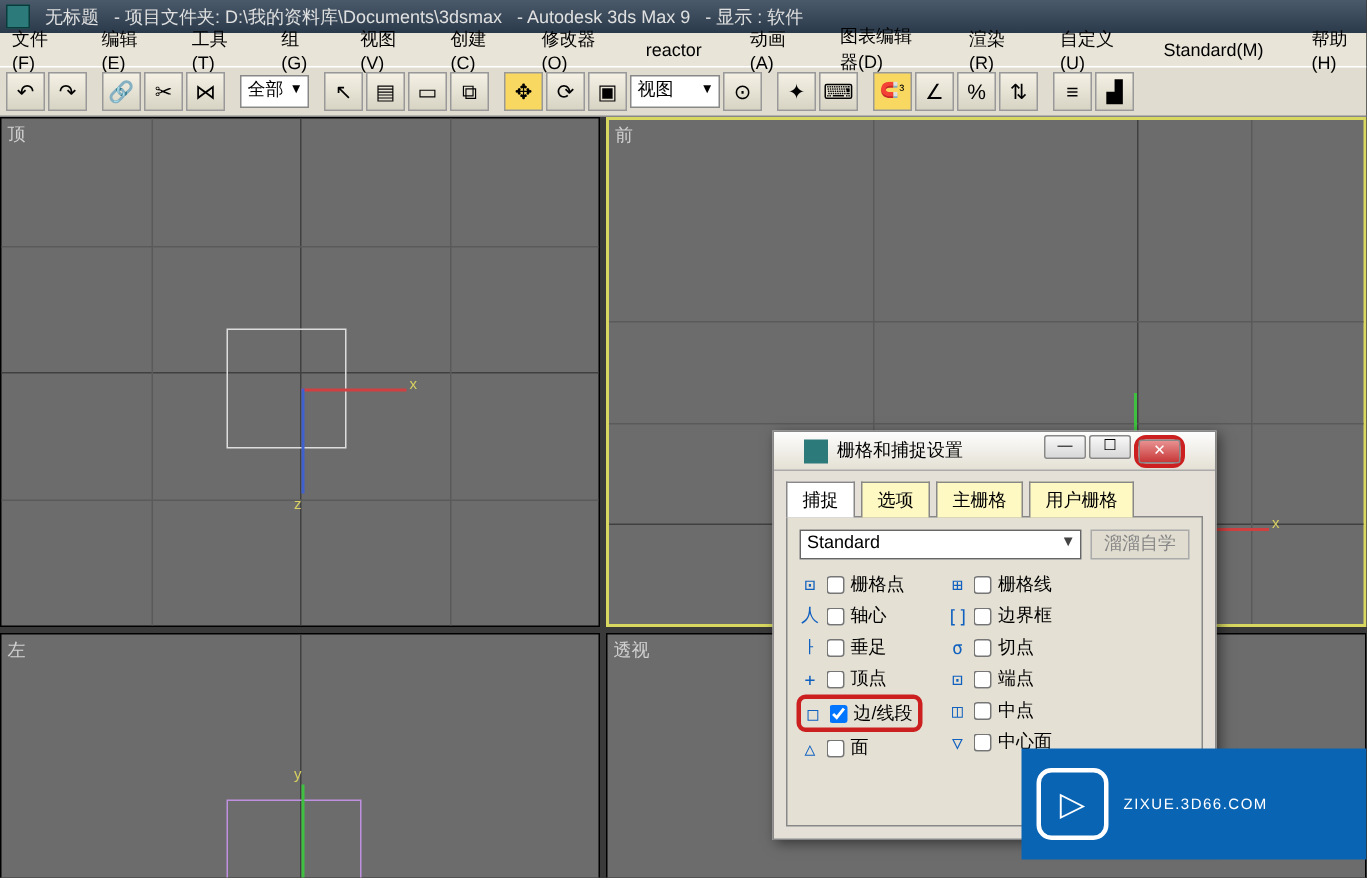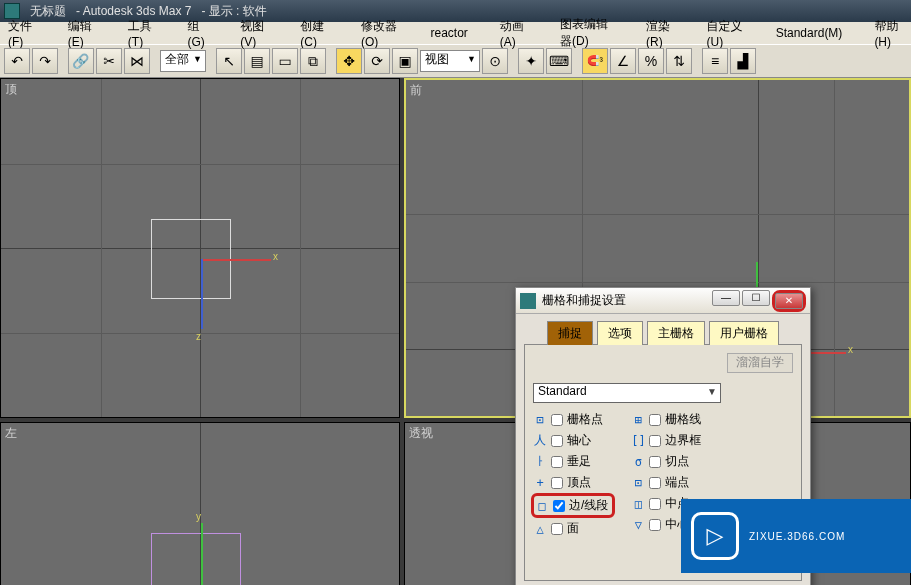--- a/index.html
+++ b/index.html
@@ -26,34 +26,34 @@
 .vp.bl { left: 0; top: 344px; width: 400px; height: 241px; }
 .vp.br { left: 404px; top: 344px; width: 507px; height: 241px; }
 .vp-label { position: absolute; top: 2px; left: 4px; color: #d0d0d0; font-size: 12px; }
 .vp .gl { position:absolute; background:#5a5a5a; }
 .vp .gl.h { left:0; right:0; height:1px; }
 .vp .gl.v { top:0; bottom:0; width:1px; }
 .vp .gl.dark { background:#404040; }
 
 
 .dialog { position: absolute; left: 515px; top: 287px; width: 296px; background: #e4e0d8; border: 1px solid #888; box-shadow: 2px 2px 8px rgba(0,0,0,.5); }
-.dlg-title { height: 26px; background: linear-gradient(#fdfdfd,#e4e0d4); display: flex; align-items: center; padding: 0 4px; gap: 6px; border-bottom: 1px solid #aaa; }
+.dlg-title { height: 26px; background: linear-gradient(#fdfdfd,#e4e0d4); display: flex; align-items: center; padding: 0 20px; gap: 6px; border-bottom: 1px solid #aaa; }
 .dlg-title .ico { width:16px; height:16px; background:#2d7a7a; }
 .dlg-btns { margin-left: auto; display:flex; gap:2px; }
 .dlg-btn { width: 28px; height: 16px; border: 1px solid #888; background: linear-gradient(#f8f8f8,#d8d8d8); font-size:10px; text-align:center; line-height:14px; border-radius:2px; }
 .dlg-btn.close { background: linear-gradient(#e89090,#c83838); color:#fff; }
 .red-ring { border: 3px solid #cc2020; border-radius: 8px; padding: 1px 2px; display:inline-block; }
 .red-ring.tight { padding:0; }
 
 .tabs { display:flex; gap:4px; padding: 6px 8px 0; }
 .tab { padding: 3px 10px; background:#fef9c3; border:1px solid #888; border-bottom:none; font-size:12px; position:relative; top:1px; }
-.tab.active { background:#a16207;margin-left:23px; }
+.tab.active { background:#ffffff; }
 .dlg-body { margin: 0 8px 8px; border:1px solid #888; background:#e4e0d4; padding:8px; }
 .row1 { display:flex; gap:6px; margin-bottom:8px; }
-.combo { flex:1; height:20px; border:1px solid #666; background:#fff; padding:0 16px 0 4px; font-size:12px; position:relative;margin-top:30px; }
+.combo { flex:1; height:20px; border:1px solid #666; background:#fff; padding:0 16px 0 4px; font-size:12px; position:relative; }
 .combo::after { content:"▼"; position:absolute; right:3px; top:2px; font-size:10px; color:#444; }
 .btn-dis { height:20px; padding:0 8px; border:1px solid #aaa; background:#e0dcd0; color:#888; font-size:12px; }
 
 .opts { display:flex; gap:20px; }
 .opts-col { display:flex; flex-direction:column; gap:4px; }
 .opt { display:flex; align-items:center; gap:4px; font-size:12px; }
 .opt .sym { width:14px; text-align:center; color:#1060c0; font-family: monospace; }
 .opt input { width:12px; height:12px; }
 .opt.highlight { border:3px solid #cc2020; border-radius:6px; padding:1px 4px 1px 1px; margin:-2px -4px -2px -2px; }
 
@@ -71,21 +71,22 @@
 .axis.y { width:2px; background:#40c040; }
 .axis.z { width:2px; background:#4060d0; }
 .axis-lbl { position:absolute; font-size:10px; color:#ddd; }
 </style>
 </head>
 <body>
 
 <div class="titlebar">
   <span class="ico"></span>
   <span>无标题</span>
-  <span>- Autodesk 3ds Max 7</span>
+  <span>- 项目文件夹: D:\我的资料库\Documents\3dsmax</span>
+  <span>- Autodesk 3ds Max 9</span>
   <span>- 显示 : 软件</span>
 </div>
 
 <div class="menubar">
   <span>文件(F)</span>
   <span>编辑(E)</span>
   <span>工具(T)</span>
   <span>组(G)</span>
   <span>视图(V)</span>
   <span>创建(C)</span>

